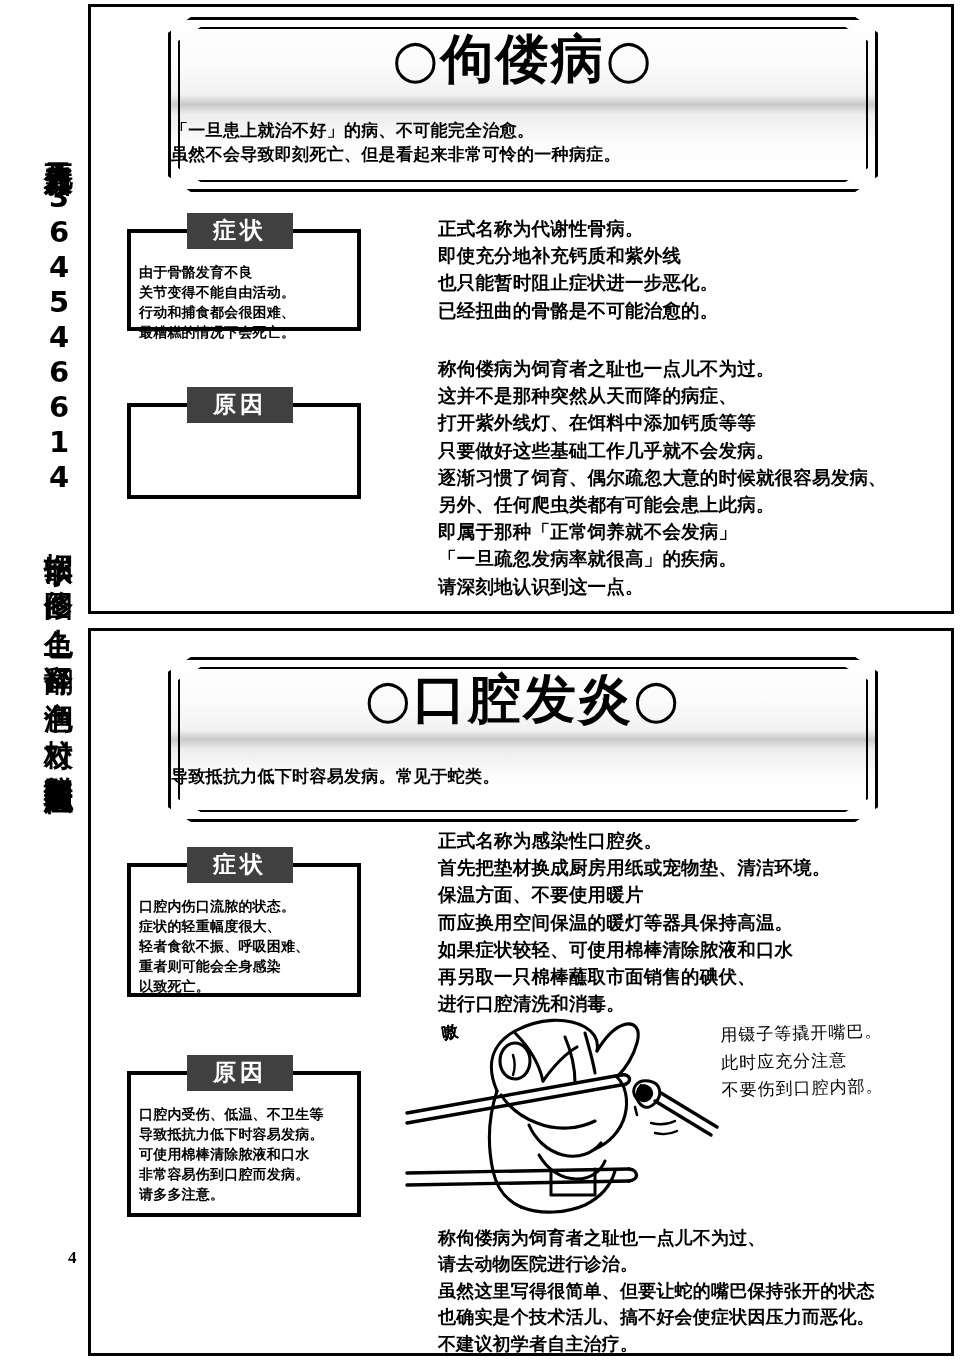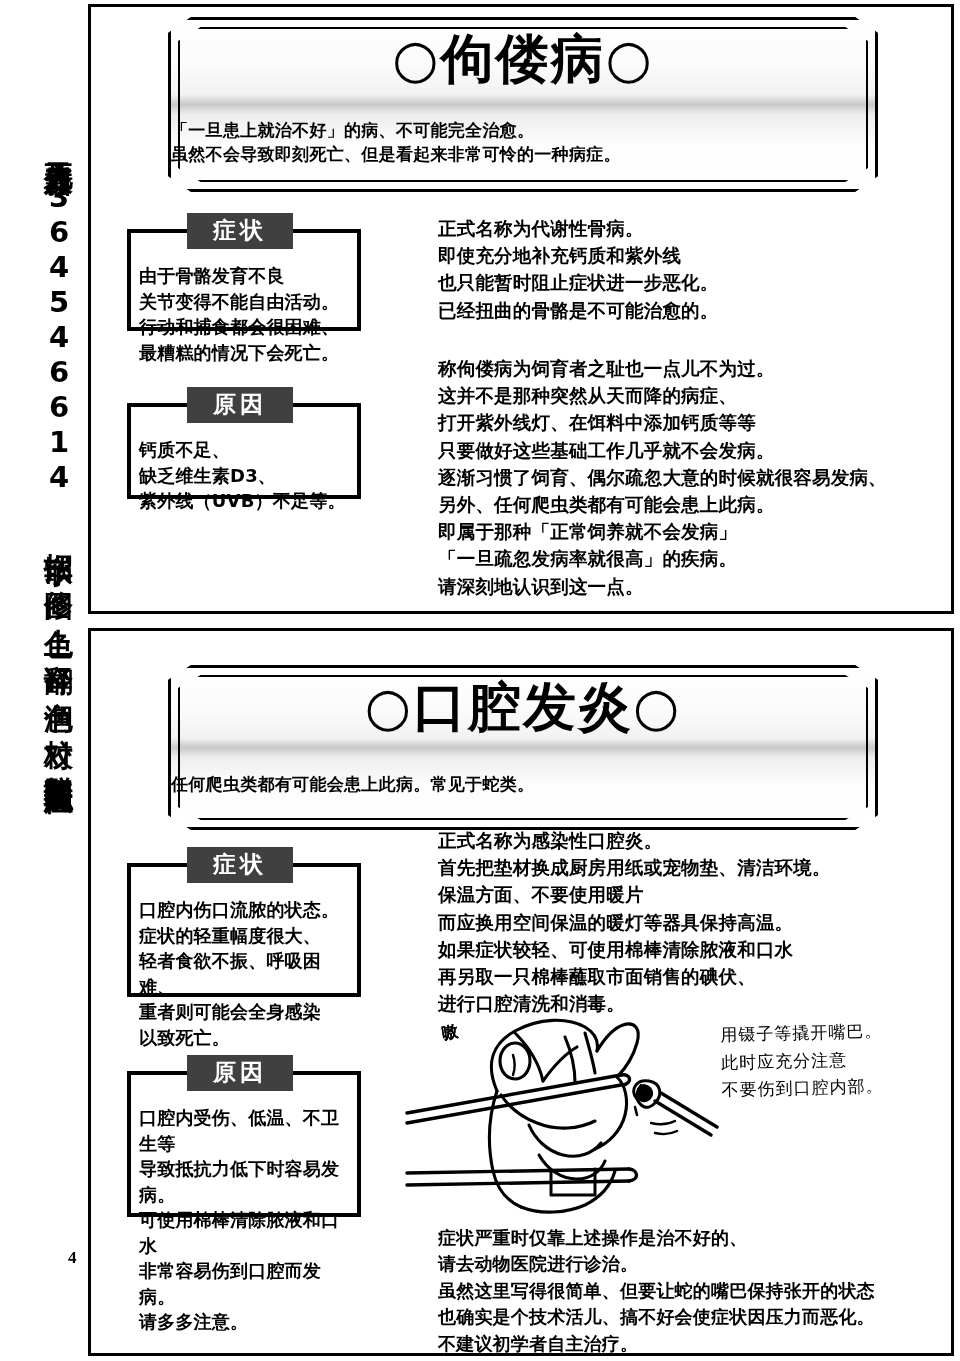--- a/index.html
+++ b/index.html
@@ -37,34 +37,34 @@
     position:absolute;
     background:linear-gradient(to bottom,
       #ffffff 0%, #fbfbfb 26%, #f2f2f2 44%,
       #c9c9c9 50%, #ededed 56%, #fdfdfd 74%, #ffffff 100%);
     border:3px solid #000;
     clip-path:polygon(
       0% 9%, 3.2% 0%, 96.8% 0%, 100% 9%,
       100% 91%, 96.8% 100%, 3.2% 100%, 0% 91%);
   }
   .plaque-outer{
-    position:absolute; border:3px solid #84cc16; background:#fff;
+    position:absolute; border:3px solid #ec4899; background:#fff;
     clip-path:polygon(
       0% 9%, 3.2% 0%, 96.8% 0%, 100% 9%,
       100% 91%, 96.8% 100%, 3.2% 100%, 0% 91%);
   }
   .plaque-inner-line{
     position:absolute; left:7px; top:7px; right:7px; bottom:7px;
     border:2px solid #000;
     clip-path:polygon(
       0% 9%, 3.3% 0%, 96.7% 0%, 100% 9%,
       100% 91%, 96.7% 100%, 3.3% 100%, 0% 91%);
   }
   #plaque-1{ left:77px; top:10px; width:710px; height:175px; }
-  #plaque-2{ left:77px; top:26px; width:710px; height:165px;margin-top:8px; }
+  #plaque-2{ left:77px; top:26px; width:710px; height:165px; }
 
   .plaque-title{
     position:absolute; left:0; right:0; top:12px;
     text-align:center; font-weight:bold;
     font-size:53px; letter-spacing:2px; line-height:1;
     font-family:"DejaVu Sans","Liberation Sans",sans-serif;
   }
   .plaque-sub{
     position:absolute; left:0; right:0; bottom:22px;
     text-align:left; font-weight:bold;
@@ -81,22 +81,22 @@
   }
   .infobox .ib-tag{
     position:absolute; left:60px; top:0; z-index:3;
     background:#404040; color:#fff;
     padding:4px 26px 6px 26px;
     font-weight:bold; font-size:23px; letter-spacing:4px;
     line-height:1.15;
   }
   .infobox .ib-body{
     position:absolute; left:12px; right:8px; top:50px;
-    font-weight:bold; font-size:18px; line-height:1.42;
-    white-space:pre-line; letter-spacing:0.2px;
+    font-weight:bold; font-size:14px; line-height:1.42;
+    white-space:pre-line; letter-spacing:0.2px;font-family:Liberation Serif, serif;
   }
 
   
   .bodytext{
     position:absolute; font-weight:bold;
     font-size:18.5px; line-height:1.47;
     white-space:pre-line; letter-spacing:0.2px;
   }
 
   
@@ -139,23 +139,20 @@
     <div class="ib-tag">症状</div>
     <div class="ib-body">由于骨骼发育不良
 关节变得不能自由活动。
 行动和捕食都会很困难、
 最糟糕的情况下会死亡。</div>
   </div>
 
   <div class="infobox" style="left:36px; top:380px; width:234px; height:112px;">
     <div class="ib-frame"></div>
     <div class="ib-tag">原因</div>
-    <div class="ib-body">钙质不足、
-缺乏维生素D3、
-紫外线（UVB）不足等。</div>
   </div>
 
   <div class="bodytext" style="left:347px; top:348px; width:505px;">称佝偻病为饲育者之耻也一点儿不为过。
 这并不是那种突然从天而降的病症、
 打开紫外线灯、在饵料中添加钙质等等
 只要做好这些基础工作几乎就不会发病。
 逐渐习惯了饲育、偶尔疏忽大意的时候就很容易发病、
 另外、任何爬虫类都有可能会患上此病。
 即属于那种「正常饲养就不会发病」
 「一旦疏忽发病率就很高」的疾病。
@@ -165,21 +162,21 @@
 也只能暂时阻止症状进一步恶化。
 已经扭曲的骨骼是不可能治愈的。</div>
 </div>
 
 <div class="panel" id="panel-2">
 
   <div class="plaque-outer" id="plaque-2">
     <div class="plaque" style="left:-3px;top:-3px;width:710px;height:165px;"></div>
     <div class="plaque-inner-line"></div>
     <div class="plaque-title">○口腔发炎○</div>
-    <div class="plaque-sub one-line">任何爬虫类都有可能会患上此病。常见于蛇类。</div>
+    <div class="plaque-sub one-line">导致抵抗力低下时容易发病。常见于蛇类。</div>
   </div>
 
   <div class="infobox" style="left:36px; top:216px; width:234px; height:150px;">
     <div class="ib-frame"></div>
     <div class="ib-tag">症状</div>
     <div class="ib-body">口腔内伤口流脓的状态。
 症状的轻重幅度很大、
 轻者食欲不振、呼吸困难、
 重者则可能会全身感染
 以致死亡。</div>
@@ -248,18 +245,18 @@
       <path d="M250 84 C246 88 247 95 251 98 C256 101 262 98 264 92 C265 86 260 81 254 81 Z" fill="#000" stroke="none"></path>
     </svg>
   </div>
 
   <div class="sfx" style="left:348px; top:380px;">嗷嗷</div>
 
   <div class="handnote" style="left:630px; top:388px; width:215px;">用镊子等撬开嘴巴。
 此时应充分注意
 不要伤到口腔内部。</div>
 
-  <div class="bodytext" style="left:347px; top:594px; width:510px; font-size:18px;">症状严重时仅靠上述操作是治不好的、
+  <div class="bodytext" style="left:347px; top:594px; width:510px; font-size:18px;">称佝偻病为饲育者之耻也一点儿不为过、
 请去动物医院进行诊治。
 虽然这里写得很简单、但要让蛇的嘴巴保持张开的状态
 也确实是个技术活儿、搞不好会使症状因压力而恶化。
 不建议初学者自主治疗。</div>
 </div>
 
 </body></html>

